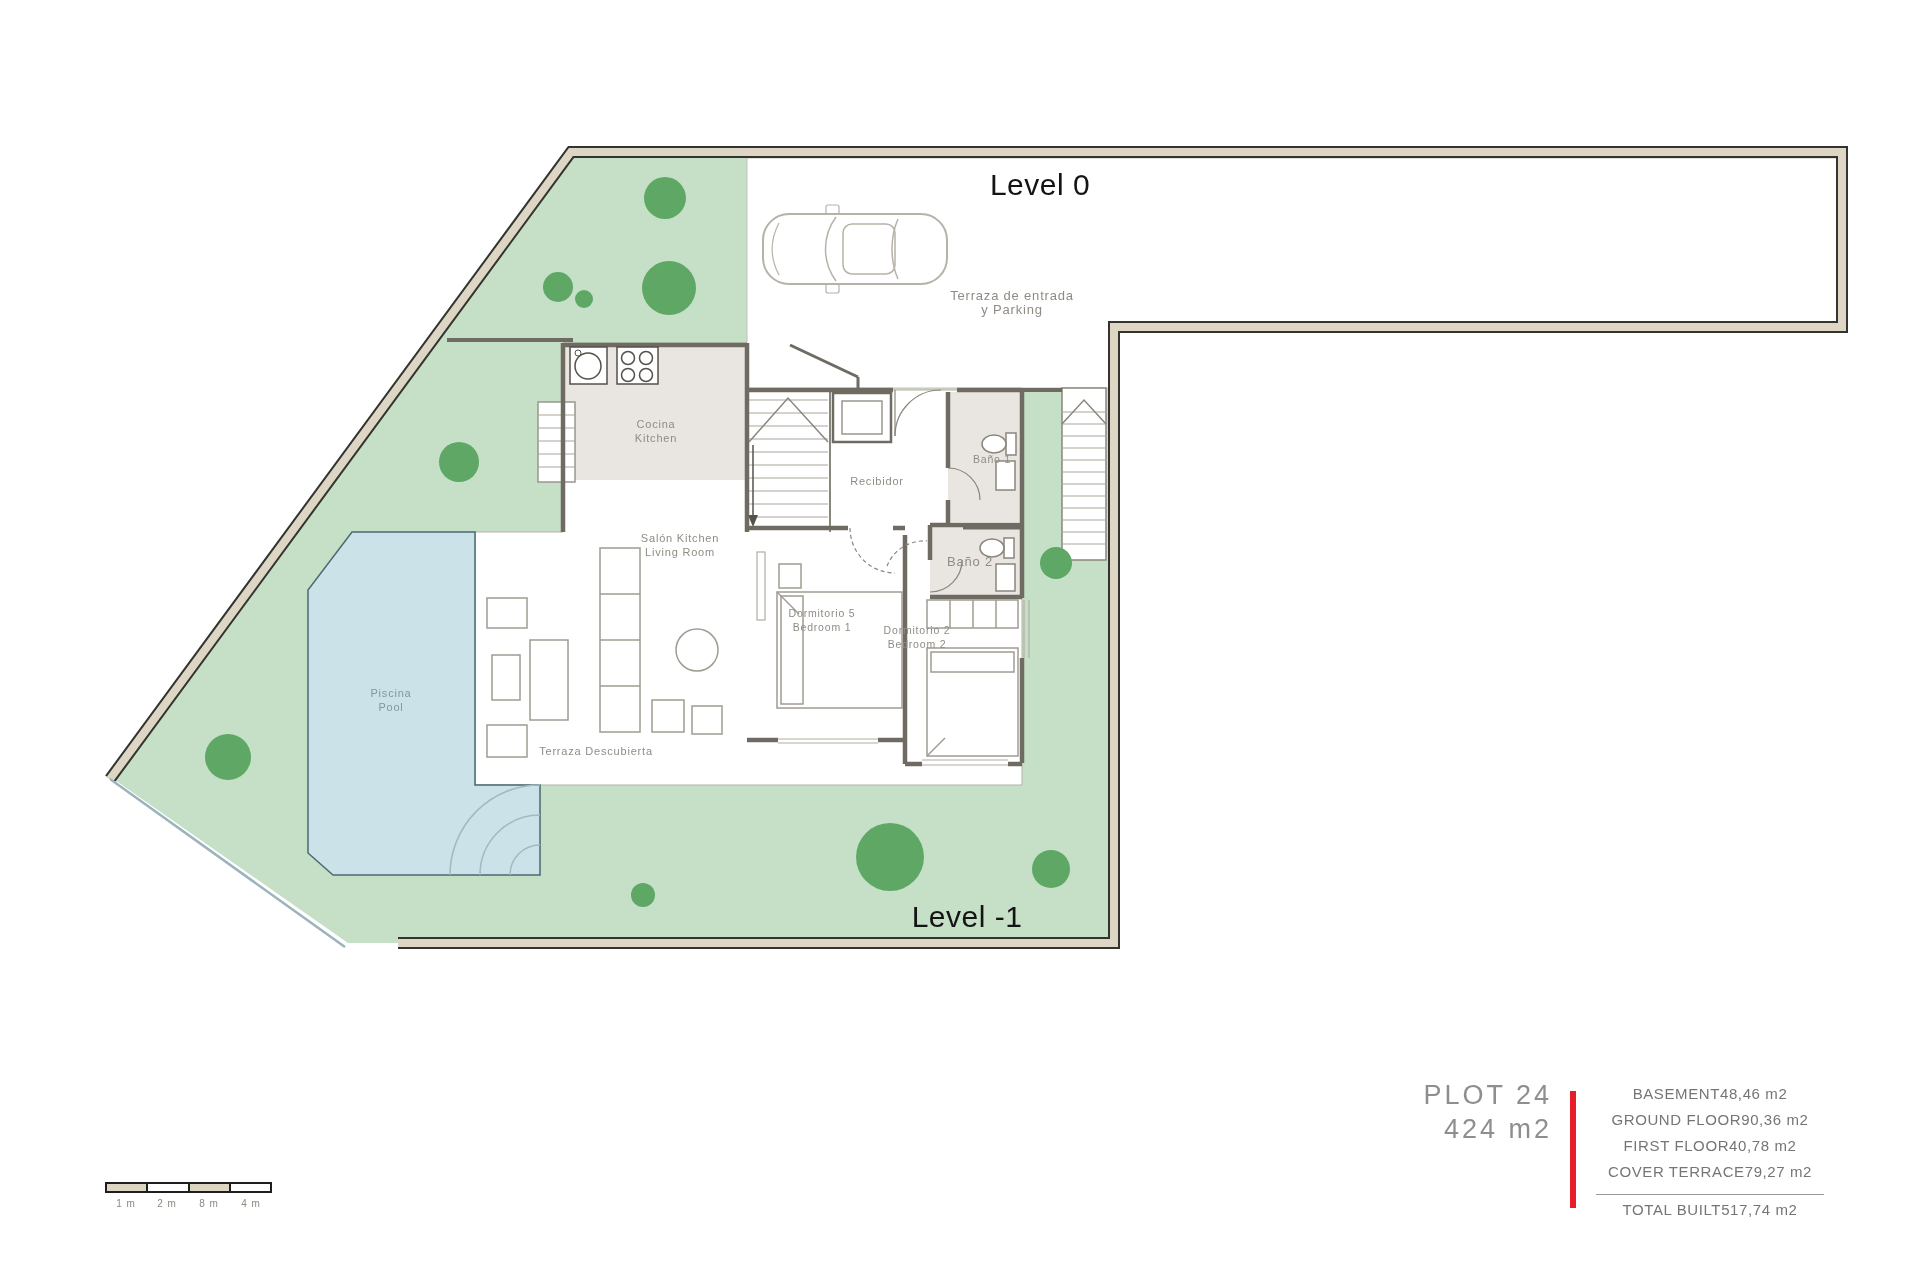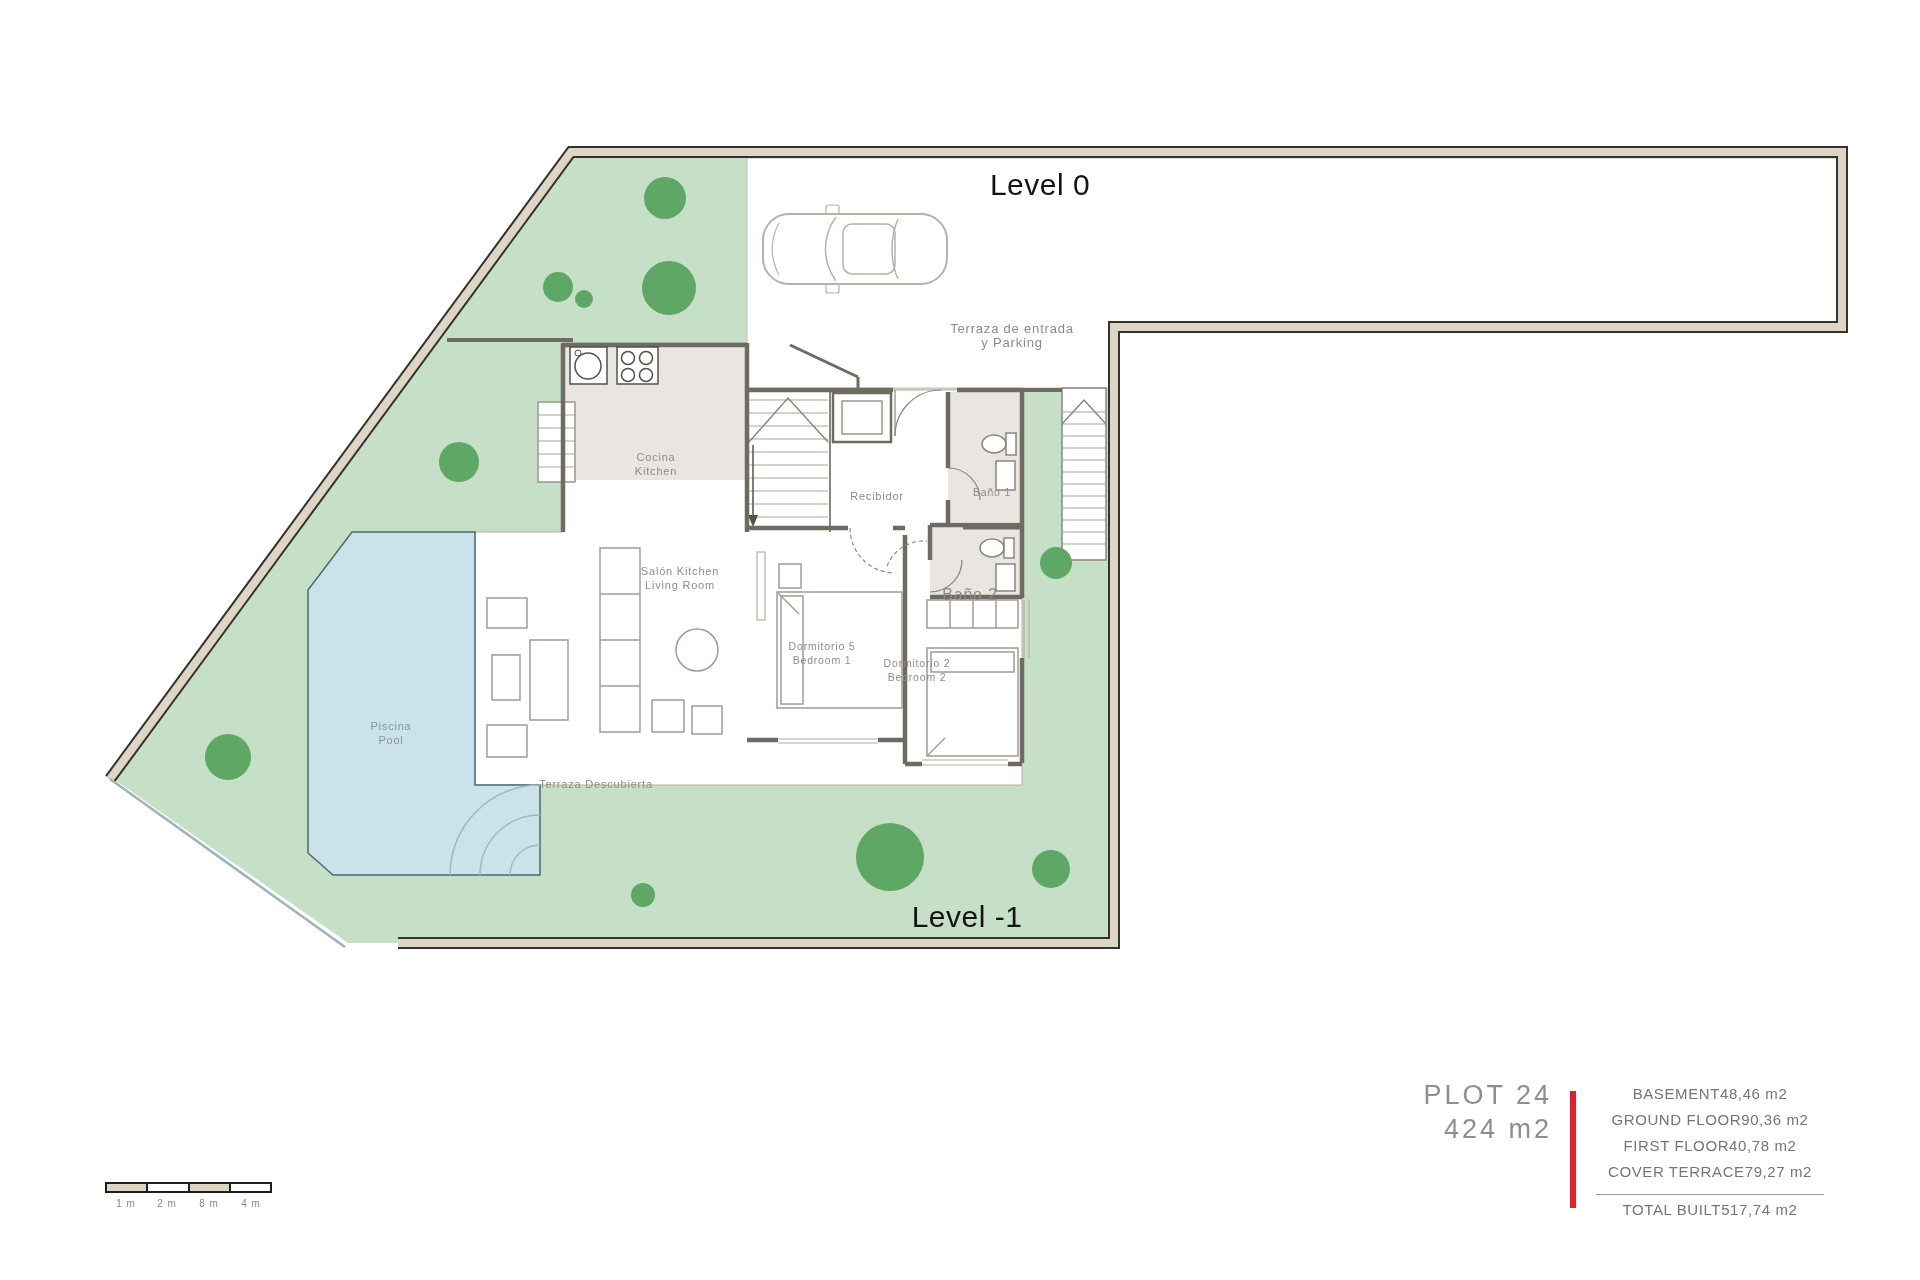--- a/index.html
+++ b/index.html
@@ -1,21 +1,21 @@
 <!DOCTYPE html>
 <html><head>
 <meta charset="utf-8">
 <title>Floor Plan</title>
 <style>
   html,body{margin:0;padding:0;background:#ffffff;}
   #plan{position:relative;width:1920px;height:1280px;background:#ffffff;overflow:hidden;
         font-family:"Liberation Sans", sans-serif;}
   #plan svg{position:absolute;left:0;top:0;}
   .lbl{position:absolute;transform:translateX(-50%);text-align:center;font-size:11px;
-       color:#908c84;letter-spacing:0.8px;line-height:14px;white-space:nowrap;margin-top:33px;}
+       color:#908c84;letter-spacing:0.8px;line-height:14px;white-space:nowrap;}
   .lbl-blue{color:#8496a0;}
   .level-title{position:absolute;transform:translateX(-50%);font-size:30px;color:#141414;
        letter-spacing:0.5px;white-space:nowrap;}
   .plot-title{position:absolute;text-align:center;font-size:27px;color:#8e8e8c;
        letter-spacing:3px;white-space:nowrap;}
   .red-line{position:absolute;background:#e61e28;}
   .area-table{position:absolute;width:228px;font-size:15px;color:#757573;letter-spacing:0.6px;}
   .area-row{display:flex;justify-content:center;height:26px;line-height:16px;}
   .area-div{border:none;border-top:1px solid #9a9a98;margin:4px 0 7px 0;}
   .scalebar{position:absolute;}
@@ -242,25 +242,25 @@
   <div class="lbl" style="left:1012px;top:289px;font-size:13px">
     <div>Terraza de entrada</div>
     <div>y Parking</div>
   </div>
 
   <div class="lbl" style="left:656px;top:417px">
     <div>Cocina</div>
     <div>Kitchen</div>
   </div>
 
-  <div class="lbl" style="left:877px;top:456px">Recibidor</div>
+  <div class="lbl" style="left:877px;top:474px">Recibidor</div>
 
   <div class="lbl" style="left:992px;top:452px;font-size:10.5px">Baño 1</div>
 
-  <div class="lbl" style="left:970px;top:555px;font-size:16px">Baño 2</div>
+  <div class="lbl" style="left:970px;top:555px;font-size:13px">Baño 2</div>
 
   <div class="lbl" style="left:680px;top:531px">
     <div>Salón Kitchen</div>
     <div>Living Room</div>
   </div>
 
   <div class="lbl" style="left:822px;top:606px;font-size:10.5px">
     <div>Dormitorio 5</div>
     <div>Bedroom 1</div>
   </div>

